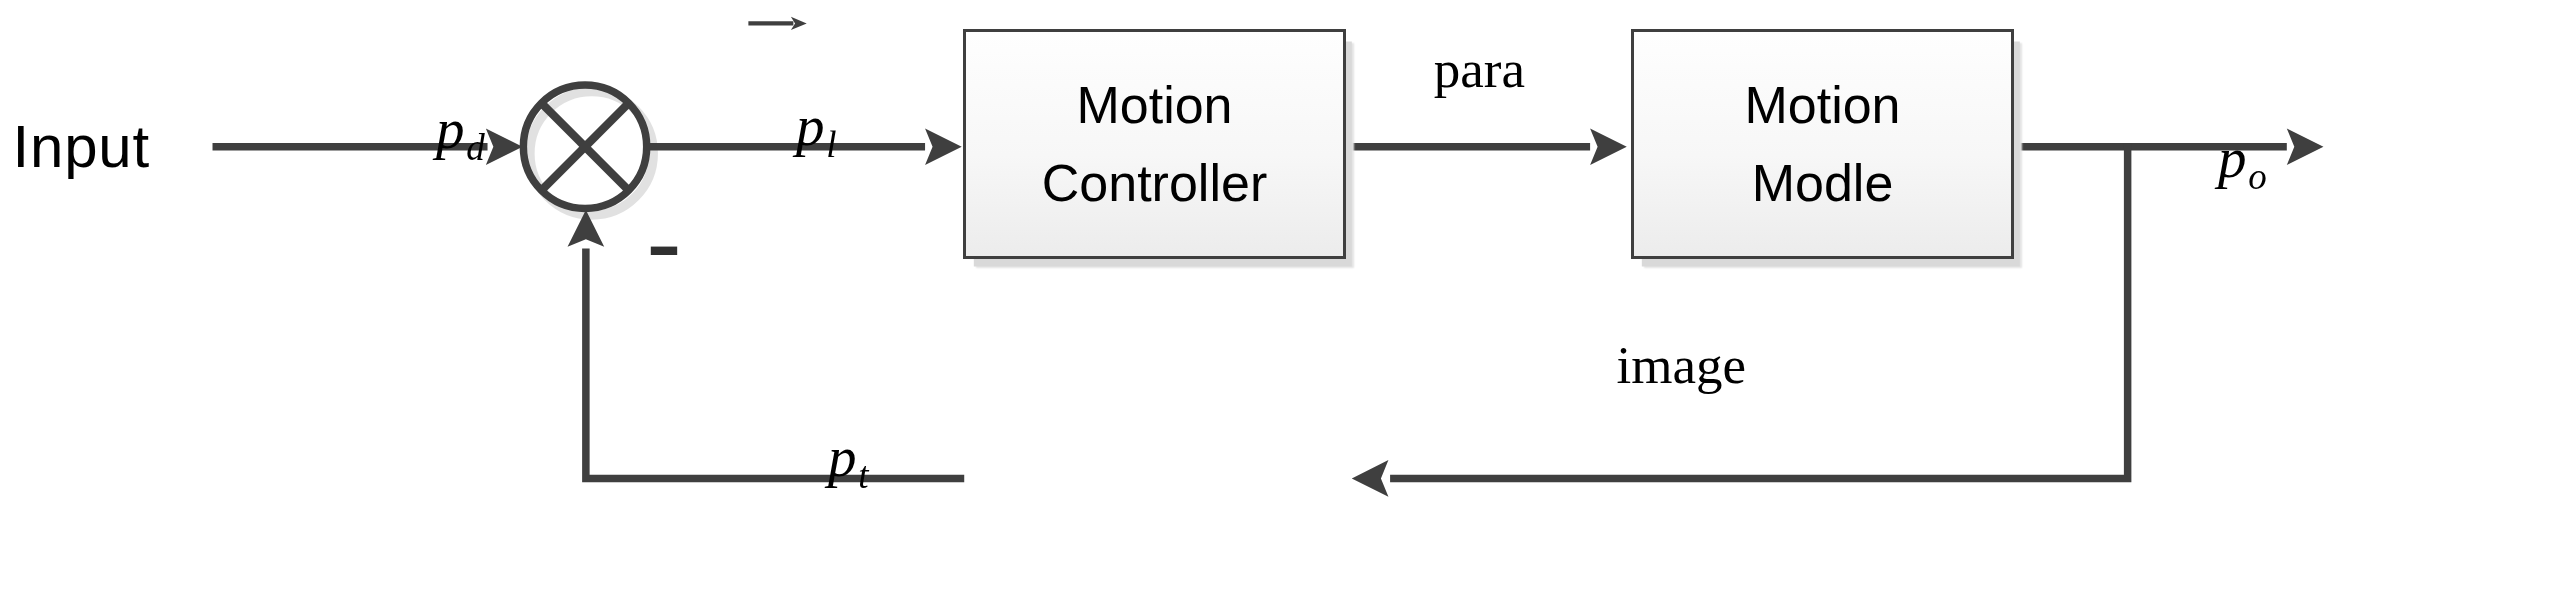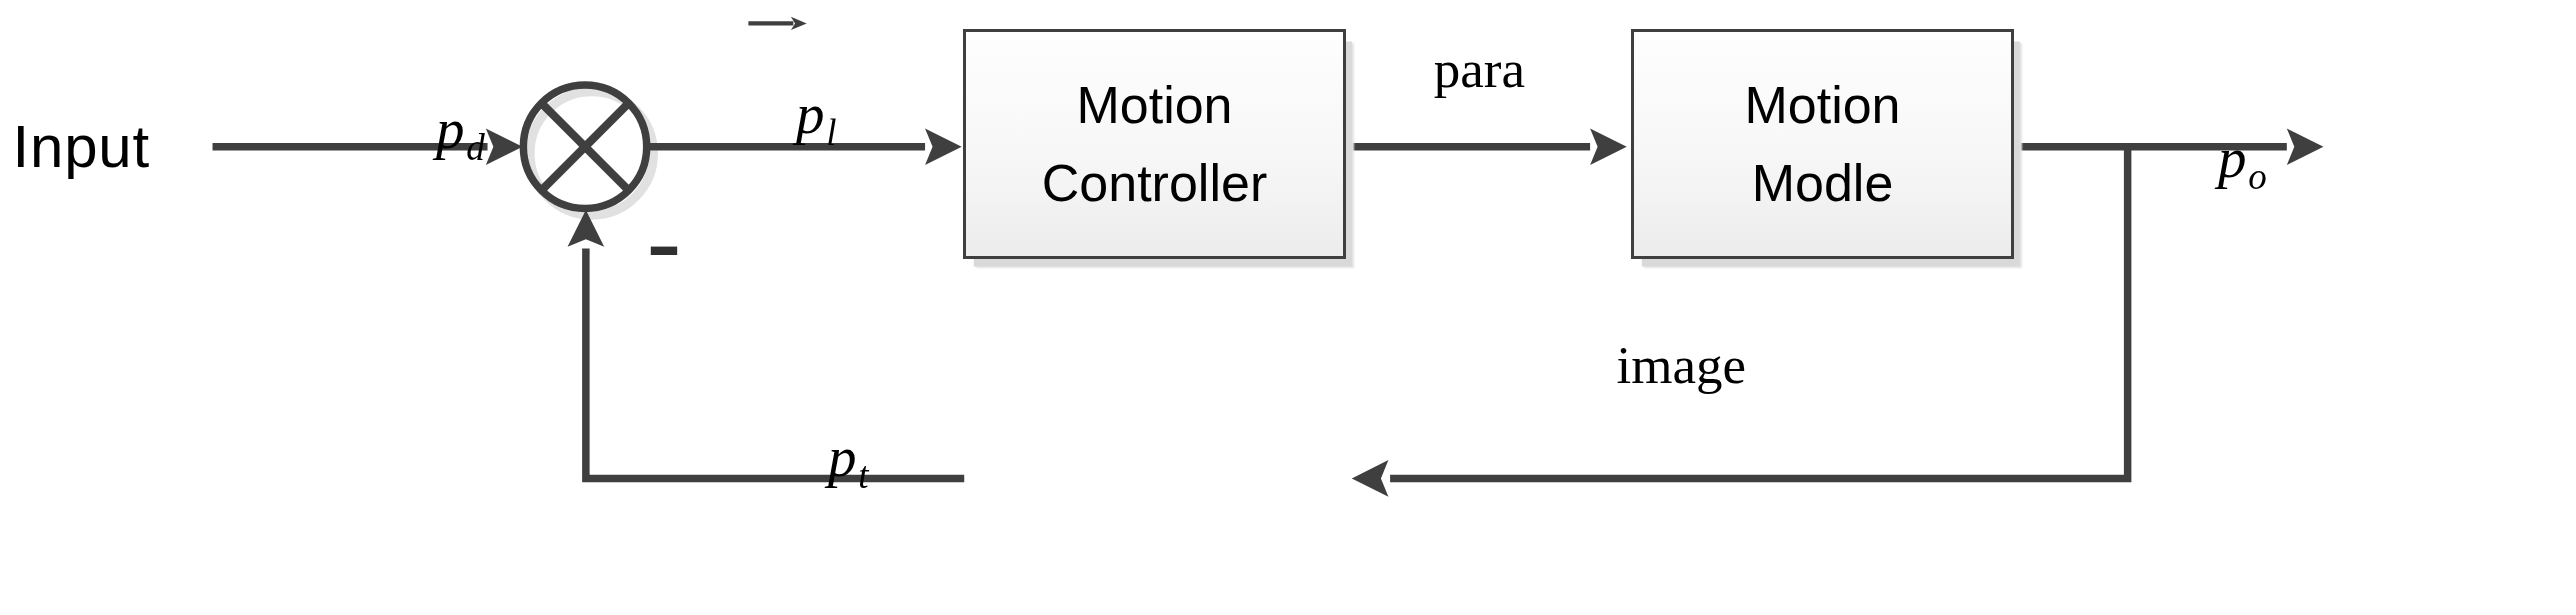--- a/index.html
+++ b/index.html
@@ -81,21 +81,21 @@
 Controller</span>
   </div>
   <div class="block" style="left:1631px; top:29px;">
     <span>Motion
 Modle</span>
   </div>
 
   <div class="abs math" style="left:388px; top:43px;">
     <span>p</span><span class="sub">d</span>
   </div>
-  <div class="abs math" style="left:748px; top:28px;text-align:center;">
+  <div class="abs math" style="left:748px; top:40px;text-align:center;">
     <span>p</span><span class="sub">l</span>
   </div>
   <div class="abs math" style="left:780px; top:371px;">
     <span>p</span><span class="sub">t</span>
   </div>
   <div class="abs math" style="left:2170px; top:72px;">
     <span>p</span><span class="sub">o</span>
   </div>
 
   <div class="abs flow-label" style="left:1375px; top:43px; width:150px;">para</div>

